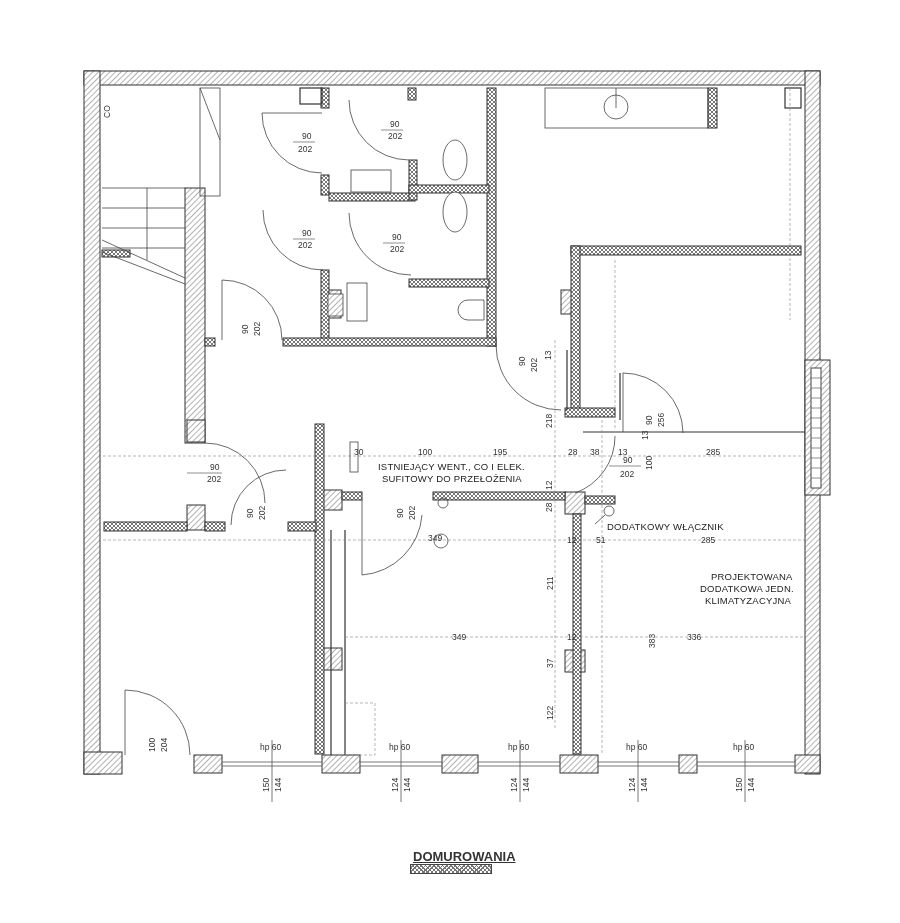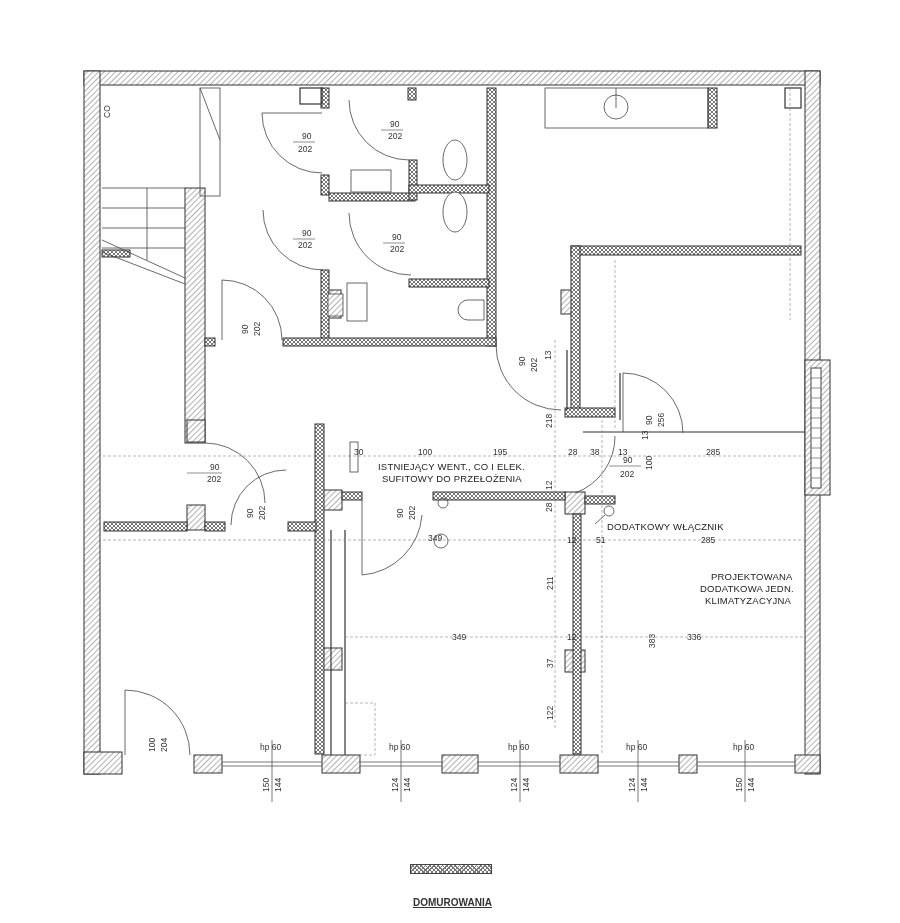--- a/index.html
+++ b/index.html
@@ -1,20 +1,20 @@
 <!DOCTYPE html>
 <html><head>
 <meta charset="utf-8">
 <style>
   html,body{margin:0;padding:0;background:#fff;}
   body{width:900px;height:923px;position:relative;overflow:hidden;font-family:"Liberation Sans",sans-serif;}
   svg{position:absolute;left:0;top:0;}
   .dim{font-family:"Liberation Sans",sans-serif;font-size:8.5px;fill:#333;}
   .lbl{font-family:"Liberation Sans",sans-serif;font-size:9.5px;fill:#222;letter-spacing:0.2px;}
-  .legend-title{position:absolute;left:413px;top:849px;font-size:10px;font-weight:bold;color:#333;text-decoration:underline;font-family:"Liberation Sans",sans-serif;margin-top:48px;}
+  .legend-title{position:absolute;left:413px;top:849px;font-size:13px;font-weight:bold;color:#333;text-decoration:underline;font-family:"Liberation Sans",sans-serif;}
   .legend-swatch{position:absolute;left:410px;top:864px;width:80px;height:8px;border:1px solid #444;
      background-image:repeating-linear-gradient(45deg,#777 0 1px,transparent 1px 3px),repeating-linear-gradient(-45deg,#777 0 1px,transparent 1px 3px);}
 </style>
 </head>
 <body>
 
 <svg width="900" height="923" viewBox="0 0 900 923">
   <defs>
     <pattern id="hatch" patternUnits="userSpaceOnUse" width="4" height="4" patternTransform="rotate(45)">
       <rect width="4" height="4" fill="#fff"></rect>

